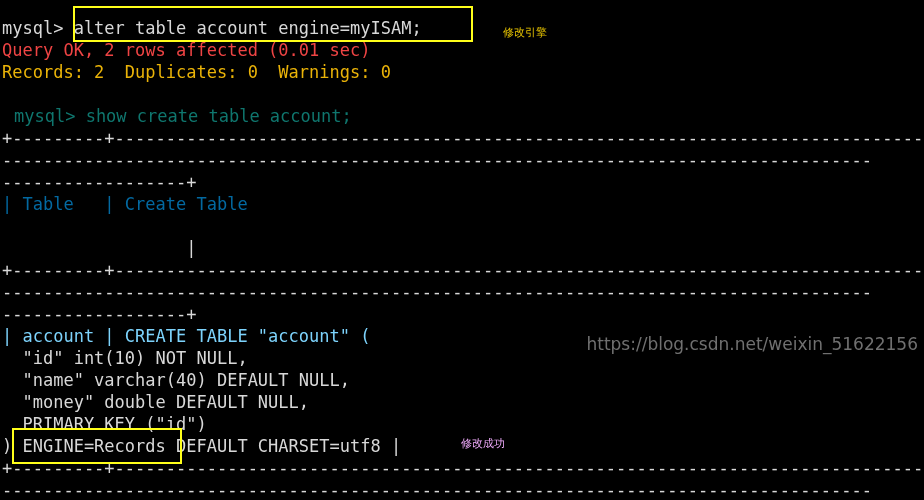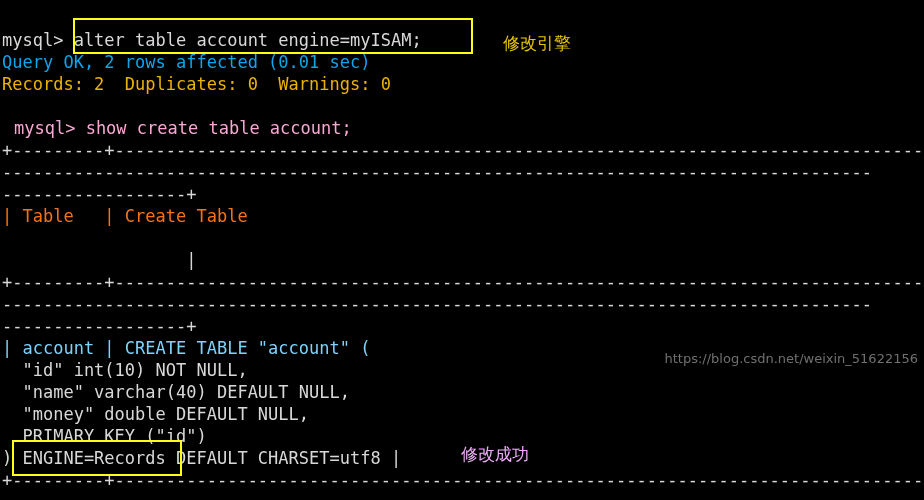--- a/index.html
+++ b/index.html
@@ -12,21 +12,21 @@
     width: 924px;
     height: 500px;
     overflow: hidden;
     position: relative;
     font-family: "DejaVu Sans Mono", "Liberation Mono", monospace;
   }
 
   #terminal {
     position: absolute;
     left: 0;
-    top: 16px;
+    top: 4px;
     width: 924px;
     height: 352px;
     background: #000000;
     padding: 0;
     box-sizing: border-box;
   }
 
   .term-line {
     position: absolute;
     left: 2px;
@@ -34,61 +34,61 @@
     line-height: 20px;
     letter-spacing: 0px;
     color: #d8d8d8;
     white-space: pre;
     font-family: "DejaVu Sans Mono", "Liberation Mono", monospace;
   }
 
   .annotation {
     position: absolute;
     font-family: Liberation Serif, serif;
-    font-size: 17px;
+    font-size: 11px;
     line-height: 20px;
     color: #e8c400;
     white-space: pre;
     font-weight: normal;
   }
 
   .highlight-box {
     position: absolute;
     border: 2px solid #ffff1a;
     background: transparent;
     box-sizing: border-box;
     pointer-events: none;
   }
 
   .watermark {
     position: absolute;
     right: 6px;
     bottom: 2px;
     font-family: "DejaVu Sans", "Liberation Sans", sans-serif;
-    font-size: 13px;
+    font-size: 17px;
     color: #707070;
     white-space: pre;
     letter-spacing: 0px;
   }
 </style>
 </head>
 <body style="background: rgb(0, 0, 0);">
 
 <div id="terminal" style="background: rgb(0, 0, 0);">
 
   <div id="lines-host">
       <div class="term-line" style="top: 14px; color: rgb(216, 216, 216);">mysql&gt; alter table account engine=myISAM;</div>
-      <div class="term-line" style="top: 36px; color: #0ea5e9;">Query OK, 2 rows affected (0.01 sec)</div>
+      <div class="term-line" style="top: 36px; color: #ef4444;">Query OK, 2 rows affected (0.01 sec)</div>
       <div class="term-line" style="top: 58px; color: #eab308;">Records: 2  Duplicates: 0  Warnings: 0</div>
       <div class="term-line" style="top: 80px; color: rgb(216, 216, 216);"></div>
-      <div class="term-line" style="top: 102px; color: #f9a8d4; padding-left: 12px;">mysql&gt; show create table account;</div>
+      <div class="term-line" style="top: 102px; color: #0f766e; padding-left: 12px;">mysql&gt; show create table account;</div>
       <div class="term-line" style="top: 124px; color: rgb(216, 216, 216);">+---------+-------------------------------------------------------------------------------</div>
       <div class="term-line" style="top: 146px; color: rgb(216, 216, 216);">-------------------------------------------------------------------------------------</div>
       <div class="term-line" style="top: 168px; color: rgb(216, 216, 216);">------------------+</div>
-      <div class="term-line" style="top: 190px; color: #f97316;">| Table   | Create Table</div>
+      <div class="term-line" style="top: 190px; color: #0369a1;">| Table   | Create Table</div>
       <div class="term-line" style="top: 212px; color: rgb(216, 216, 216);"></div>
       <div class="term-line" style="top: 234px; color: rgb(216, 216, 216);">                  |</div>
       <div class="term-line" style="top: 256px; color: rgb(216, 216, 216);">+---------+-------------------------------------------------------------------------------</div>
       <div class="term-line" style="top: 278px; color: rgb(216, 216, 216);">-------------------------------------------------------------------------------------</div>
       <div class="term-line" style="top: 300px; color: rgb(216, 216, 216);">------------------+</div>
       <div class="term-line" style="top: 322px; color: #7dd3fc;">| account | CREATE TABLE "account" (</div>
       <div class="term-line" style="top: 344px; color: rgb(216, 216, 216);">  "id" int(10) NOT NULL,</div>
       <div class="term-line" style="top: 366px; color: rgb(216, 216, 216);">  "name" varchar(40) DEFAULT NULL,</div>
       <div class="term-line" style="top: 388px; color: rgb(216, 216, 216);">  "money" double DEFAULT NULL,</div>
       <div class="term-line" style="top: 410px; color: rgb(216, 216, 216);">  PRIMARY KEY ("id")</div>

